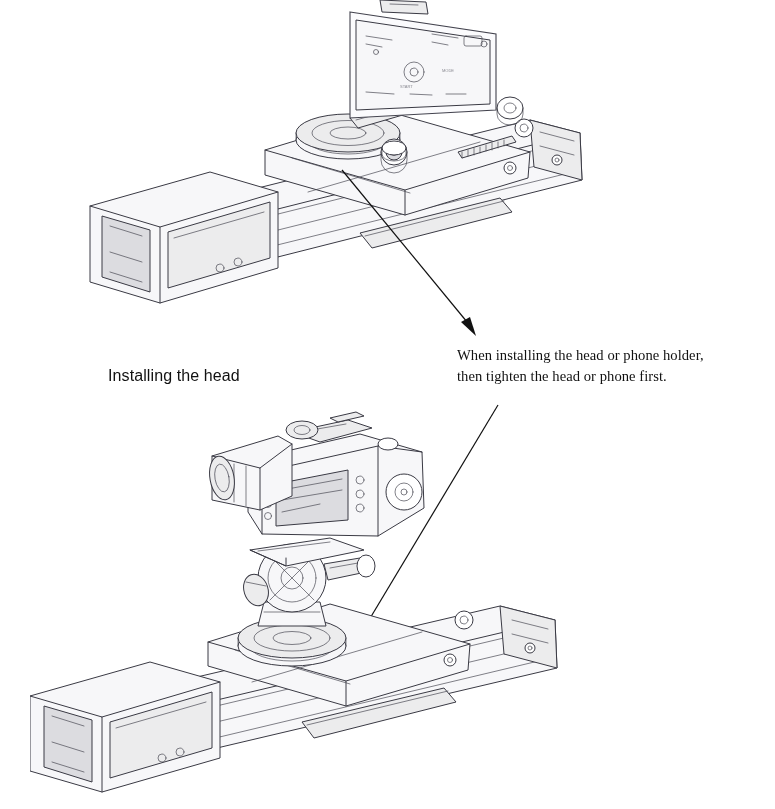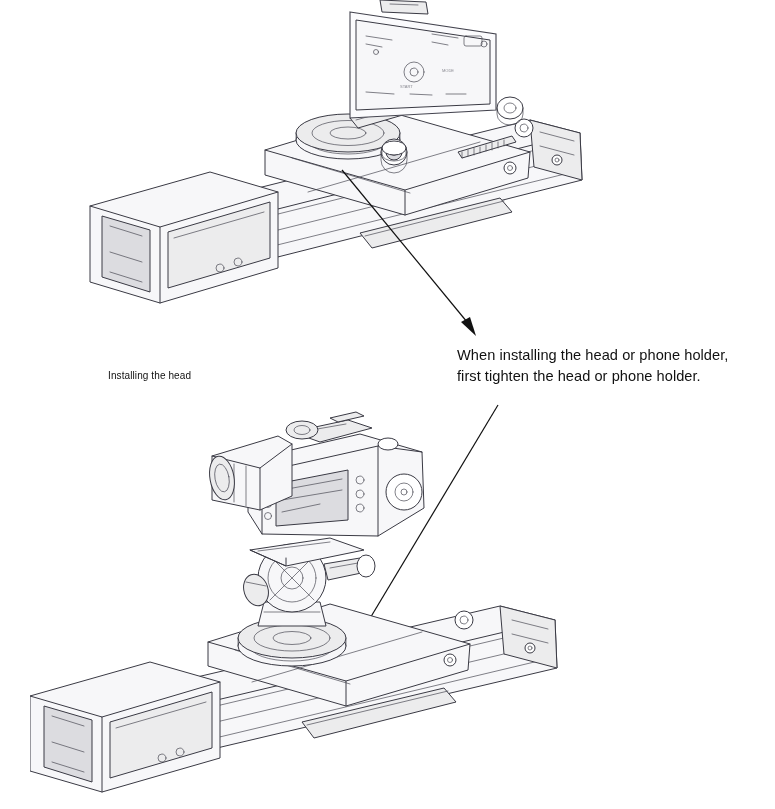--- a/index.html
+++ b/index.html
@@ -21,37 +21,37 @@
     height: 809px;
   }
   .fig {
     position: absolute;
   }
   
   .caption-left {
     position: absolute;
     left: 108px;
     top: 366px;
-    font-size: 10px;
+    font-size: 16px;
     line-height: 20px;
     letter-spacing: 0.1px;
     color: #111;
     white-space: nowrap;
   }
   .note-block {
     position: absolute;
     left: 457px;
     top: 345px;
     width: 310px;
     font-size: 14.6px;
     line-height: 21px;
     letter-spacing: 0.05px;
     color: #111;
   }
-  .note-block .line { display: block; white-space: nowrap; }
+  .note-block .line { display: block; white-space: nowrap; font-family: Liberation Serif, serif; }
 
   
   svg { display: block; }
   .ln   { fill: none; stroke: #3a3a44; stroke-width: 1; stroke-linejoin: round; stroke-linecap: round; }
   .ln-t { fill: none; stroke: #4a4a55; stroke-width: 0.7; stroke-linejoin: round; stroke-linecap: round; }
   .fl   { fill: #ffffff; stroke: #3a3a44; stroke-width: 1; stroke-linejoin: round; }
   .fl-l { fill: #f7f7f9; stroke: #3a3a44; stroke-width: 1; stroke-linejoin: round; }
   .fl-g { fill: #ececed; stroke: #3a3a44; stroke-width: 1; stroke-linejoin: round; }
   .fl-d { fill: #dcdce0; stroke: #3a3a44; stroke-width: 1; stroke-linejoin: round; }
   .scr  { fill: #fbfbfd; stroke: #43434e; stroke-width: 1.1; }
@@ -183,21 +183,21 @@
 
   <svg class="fig" style="left:330px; top:395px; width:200px; height:270px;" width="200" height="270" viewBox="0 0 200 270">
     <path class="arrow" d="M168 10 L27 245"></path>
     <polygon class="arrowhead" points="22,254 26,233 36,239"></polygon>
   </svg>
 
   <div class="caption-left">Installing the head</div>
 
   <div class="note-block">
     <span class="line">When installing the head or phone holder,</span>
-    <span class="line">first tighten the head or phone holder.</span>
+    <span class="line">then tighten the head or phone first.</span>
   </div>
 
   <div class="fig" style="left:30px; top:400px; width:610px; height:400px;">
     <svg width="610" height="400" viewBox="0 0 610 400">
 
       <g>
         <path class="fl-l" d="M120 288 L470 206 L525 220 L527 268 L170 352 L122 336 Z"></path>
         <path class="ln" d="M120 288 L170 304 L170 352"></path>
         <path class="ln" d="M170 304 L525 220"></path>
         <path class="ln-t" d="M178 308 L516 228"></path>

